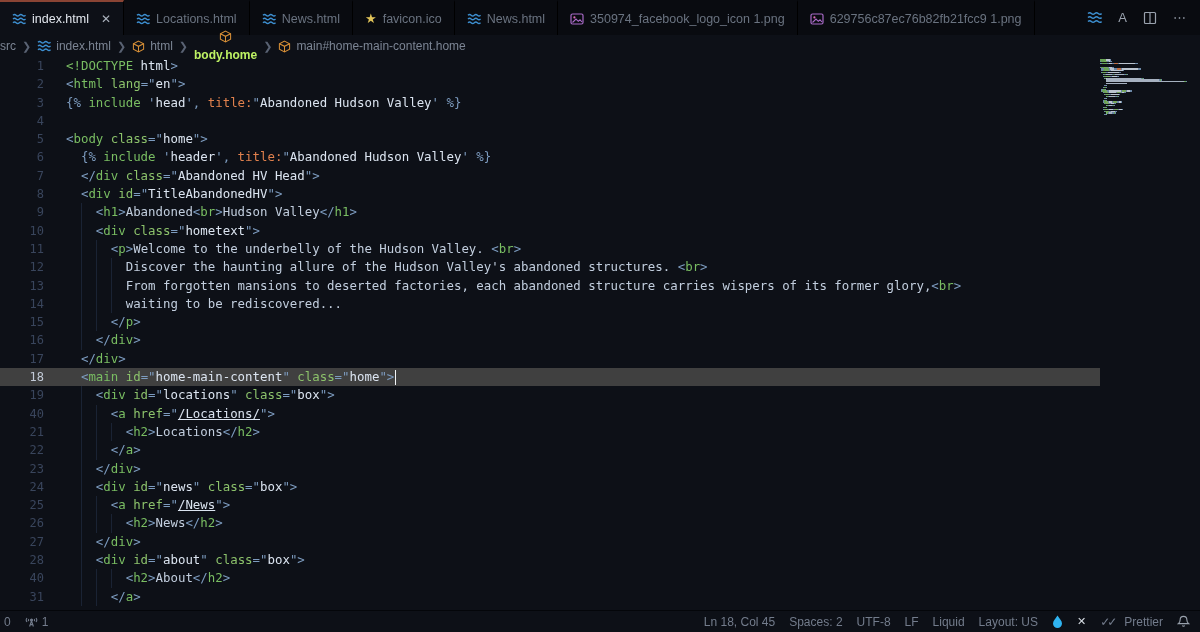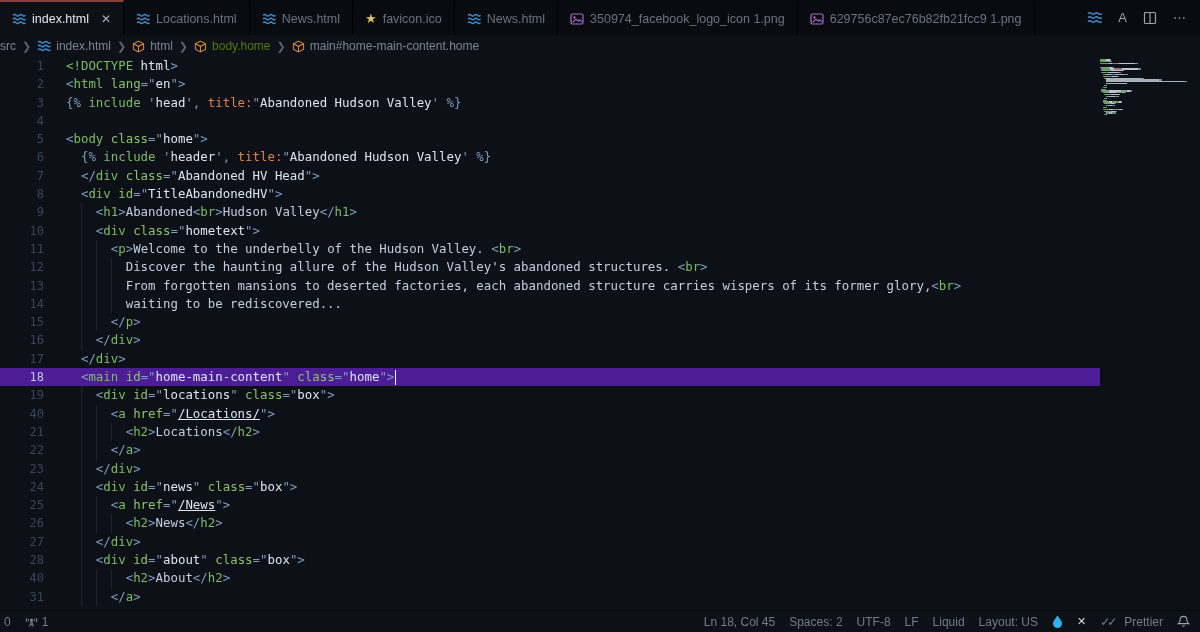--- a/index.html
+++ b/index.html
@@ -20,32 +20,32 @@
   .tab.active{ background:#0d1017; color:#e2e7ee; border-top-color:#8a4434; }
   .tab .close{ color:#aab2bd; font-size:12px; margin-left:6px; }
   .ic-waves{ color:#3d8fd0; font-size:15px; line-height:1; }
   .ic-star{ color:#e2c55a; font-size:13px; line-height:1; }
   .actions{ display:flex; align-items:center; gap:16px; padding:0 14px; color:#9aa2ae; }
   .actions .act{ display:flex; align-items:center; font-size:13px; cursor:pointer; }
   
   .crumbs{ height:22px; display:flex; align-items:center; padding-left:0;
     font-size:12px; color:#7c8594; background:#0d1017; }
   .crumb{ display:flex; align-items:center; gap:5px; cursor:pointer; }
-  .crumb.em{ color:#4d7c0f; font-weight:normal; }
+  .crumb.em{ color:#bef264; font-weight:bold;flex-direction:column; }
   .chev{ color:#596273; margin:0 6px; font-size:11px; }
   
   .editor{ position:relative; height:553px; overflow:hidden;
     font-family:"DejaVu Sans Mono", monospace; font-size:12.4px; }
   #rows{ width:1100px; }
   .cl{ display:flex; height:18.3px; line-height:18.3px; }
   .cl .ln{ flex:none; width:56px; text-align:right; padding-right:12px;
     color:#39455c; font-size:12px; }
   .cl .cc{ flex:1; padding-left:10px; }
   .cl.cur{ }
-  .cl.cur .cc, .cl.cur .ln{ background:#4c1d95; }
+  .cl.cur .cc, .cl.cur .ln{ background:#404040; }
   .cl.cur .ln{ color:#c3cbd8; }
   .ct{ position:relative; height:100%; white-space:pre; }
   .guide{ position:absolute; top:0; bottom:0; width:1px; background:#1a2334; }
   .tok{ position:relative; }
   .tk-g{ color:#79bd62; }
   .tk-a{ color:#8cc26b; }
   .tk-p{ color:#7d9cc0; }
   .tk-s{ color:#dbe4f0; }
   .tk-t{ color:#c2cede; }
   .tk-o{ color:#e0804d; }

